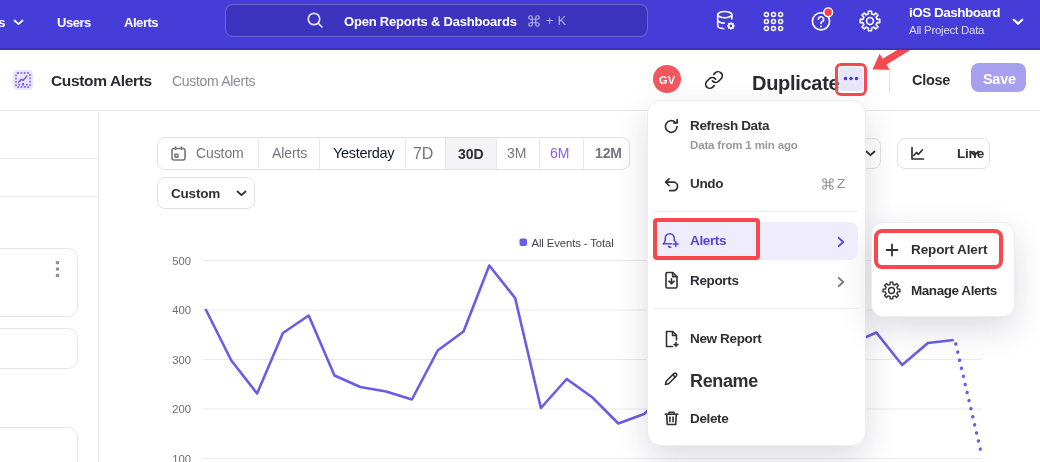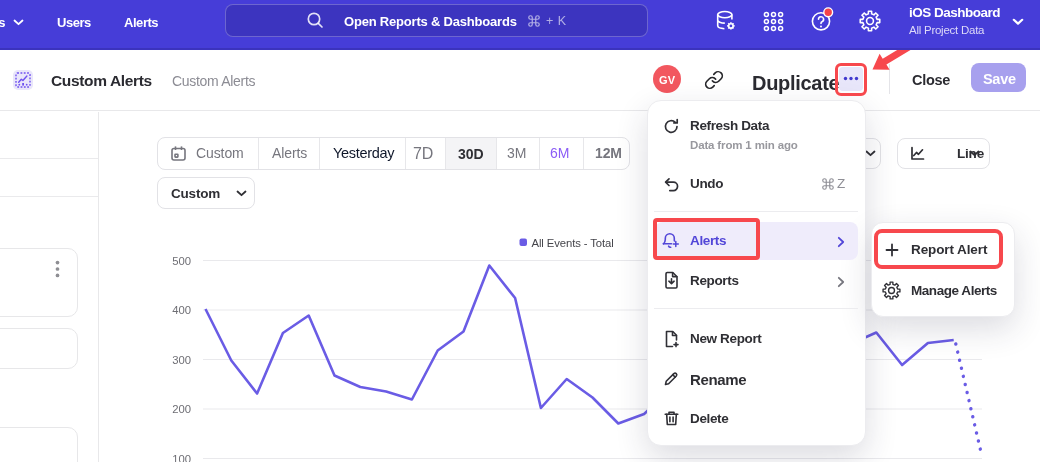--- a/index.html
+++ b/index.html
@@ -216,21 +216,21 @@
   <svg class="abs" style="left:16px;top:230px" width="17" height="18" viewBox="0 0 17 18" fill="none" stroke="#303036" stroke-width="1.6" stroke-linecap="round" stroke-linejoin="round">
     <path d="M13.5 10V5.2L9.8 1.5H3.5v15h6"></path>
     <path d="M9.5 1.7v3.8h3.9"></path>
     <path d="M13 12.6v4M11 14.6h4"></path>
   </svg>
   <div class="abs txt" style="left:43px;top:231px;font-size:13.5px;letter-spacing:-0.35px;font-weight:700;color:#2f2f34">New Report</div>
   <svg class="abs" style="left:16px;top:270px" width="17" height="17" viewBox="0 0 17 17" fill="none" stroke="#303036" stroke-width="1.6" stroke-linecap="round" stroke-linejoin="round">
     <path d="M2.5 14.5l.7-3.2L10.9 3.6a1.7 1.7 0 0 1 2.4 2.4L5.6 13.7l-3.1.8z"></path>
     <path d="M9.8 4.7l2.4 2.4"></path>
   </svg>
-  <div class="abs txt" style="left:43px;top:271px;font-size:15px;letter-spacing:-0.35px;font-weight:700;color:#2f2f34">Rename</div>
+  <div class="abs txt" style="left:43px;top:271px;font-size:18px;letter-spacing:-0.35px;font-weight:700;color:#2f2f34">Rename</div>
   <svg class="abs" style="left:16px;top:310px" width="17" height="17" viewBox="0 0 17 17" fill="none" stroke="#303036" stroke-width="1.6" stroke-linecap="round" stroke-linejoin="round">
     <path d="M2.2 4.2h12.6"></path>
     <path d="M6 4V2.3h5V4"></path>
     <path d="M3.7 4.4l.6 10.1h8.4l.6-10.1"></path>
     <path d="M6.9 7v4.7M10.1 7v4.7"></path>
   </svg>
   <div class="abs txt" style="left:43px;top:311px;font-size:13.5px;letter-spacing:-0.35px;font-weight:700;color:#2f2f34">Delete</div>
 </div>
 
 <div class="abs" style="left:871px;top:222px;width:144px;height:95px;background:#fff;border:1px solid #ececef;border-radius:12px;box-shadow:0 12px 32px rgba(40,40,70,0.16);z-index:10"></div>

